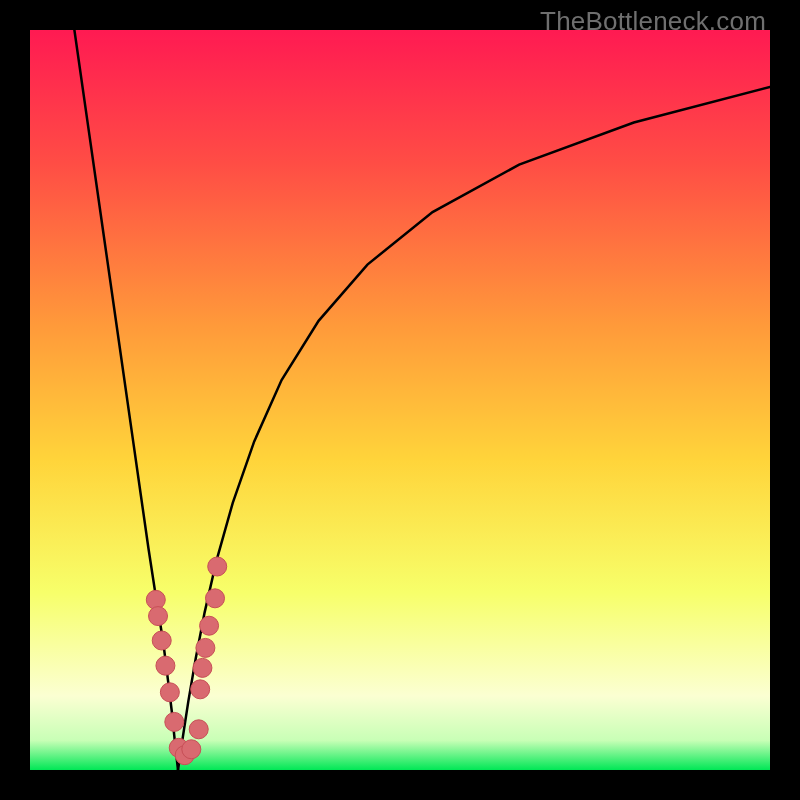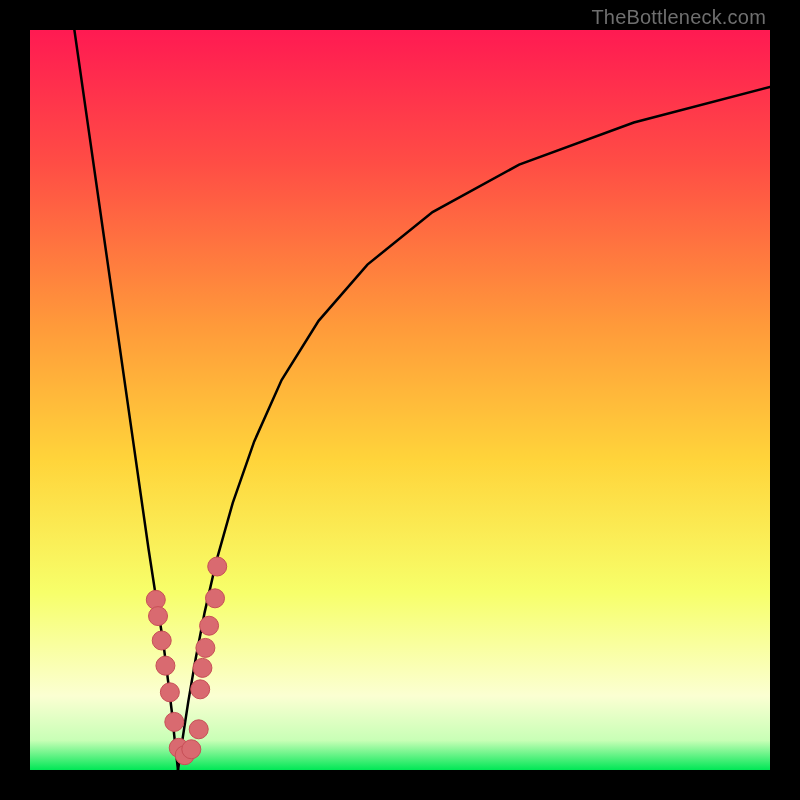--- a/index.html
+++ b/index.html
@@ -31,21 +31,21 @@
   }
   .curves {
     position: absolute;
     inset: 0;
   }
   .watermark {
     position: absolute;
     top: 6px;
     right: 34px;
     color: #6f6f6f;
-    font-size: 20px;
+    font-size: 26px;
     font-weight: 500;
     letter-spacing: 0.2px;
     user-select: none;
     pointer-events: none;
   }
 </style>
 </head>
 <body>
 
 <div class="frame">

